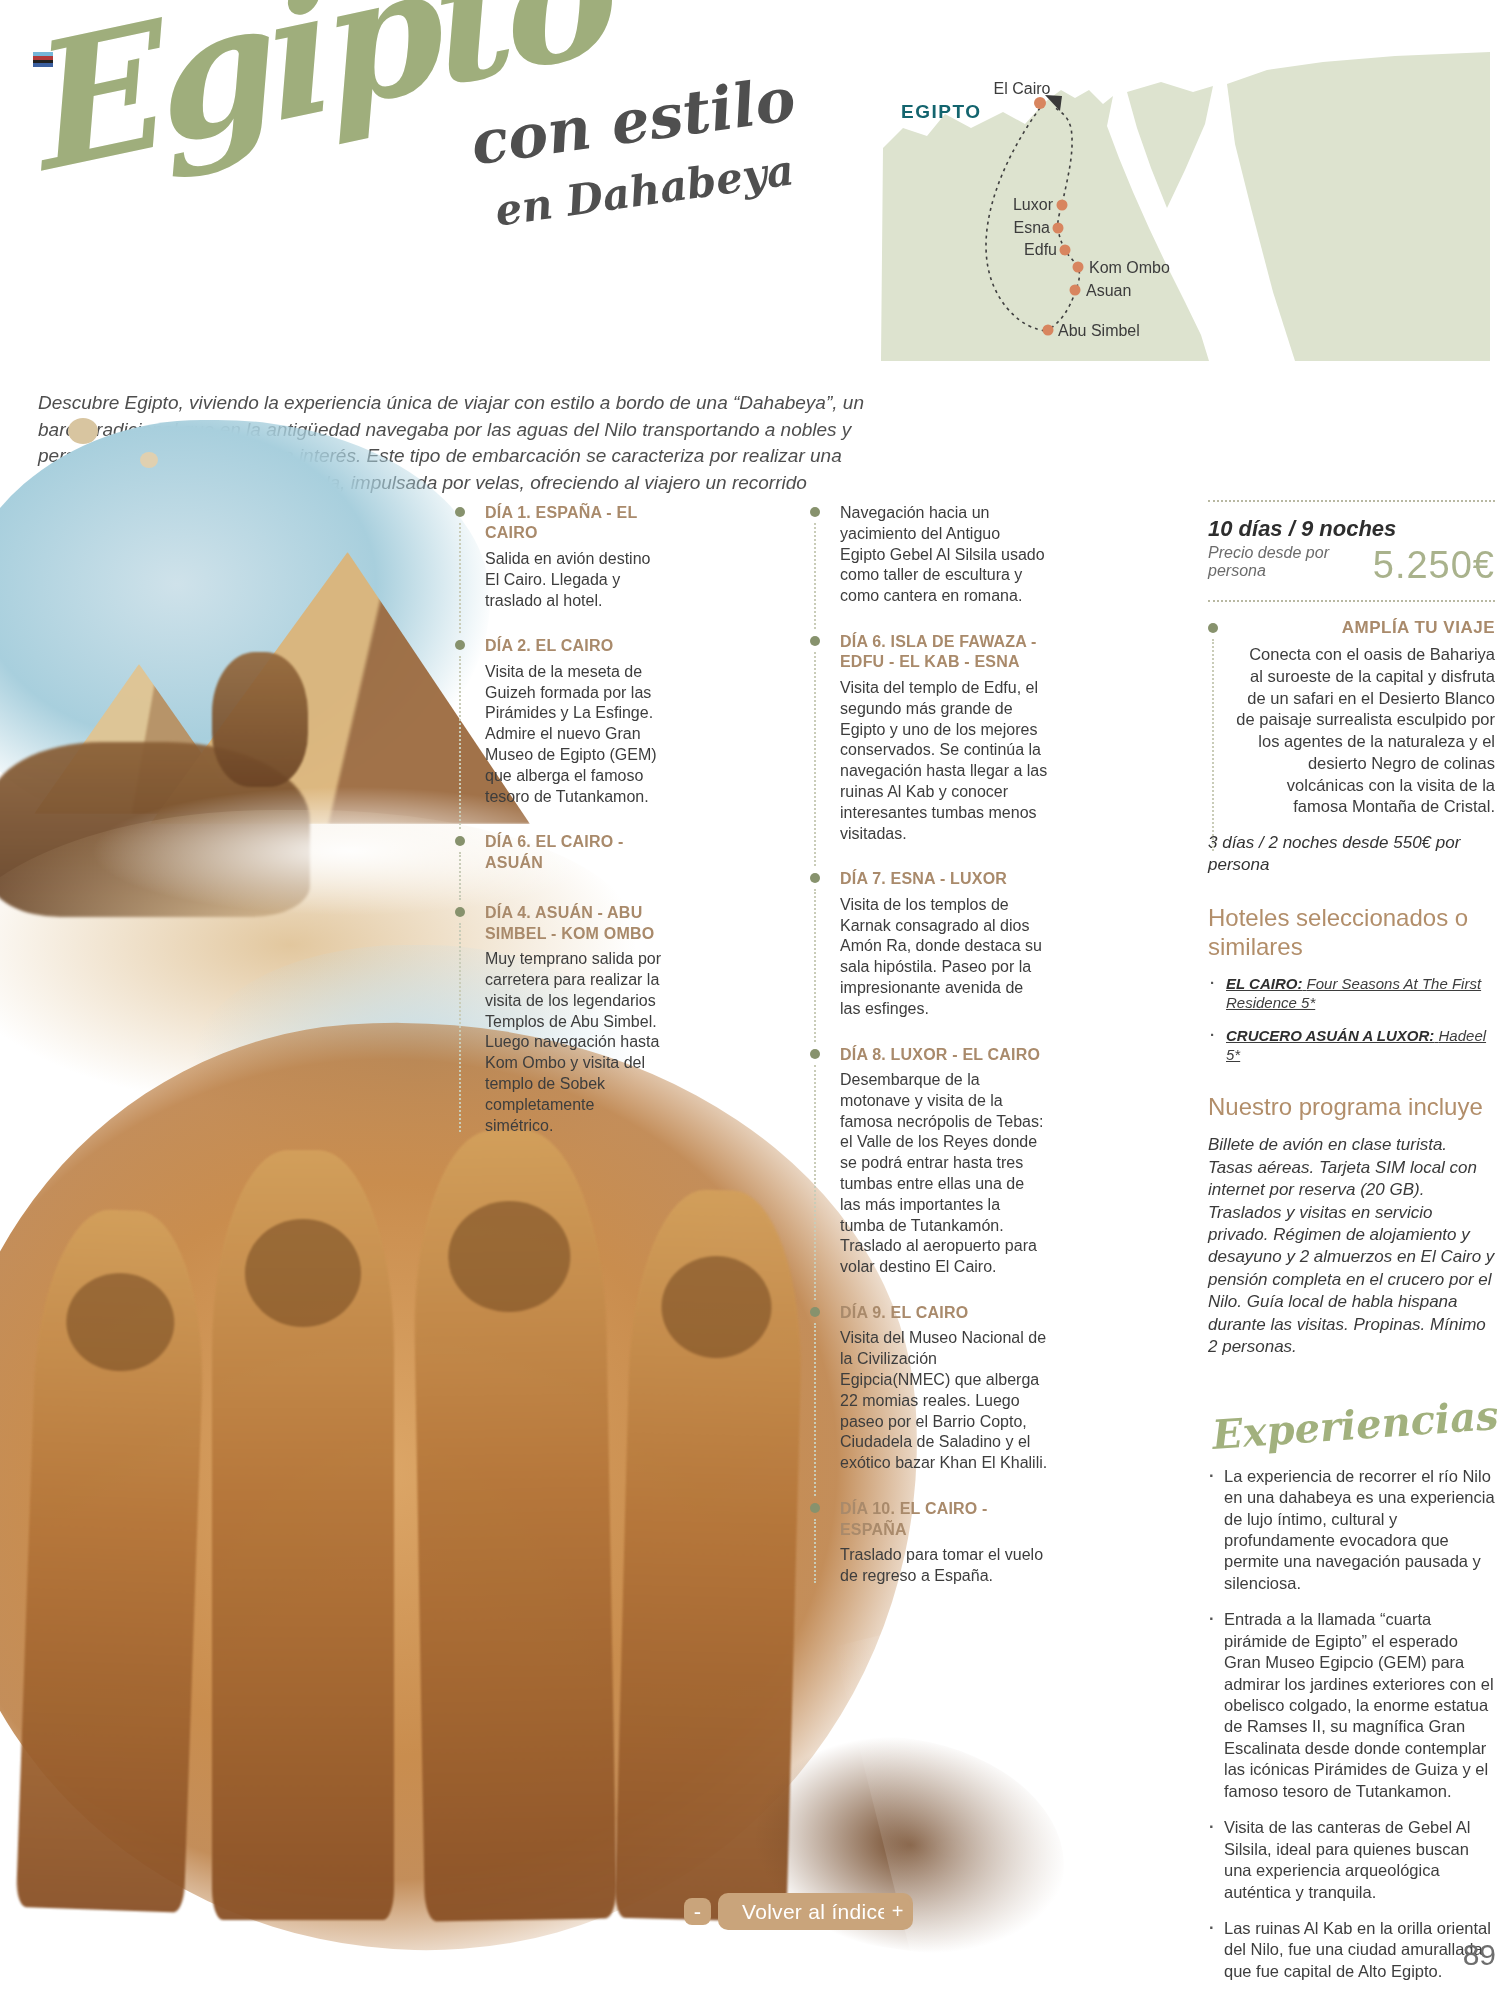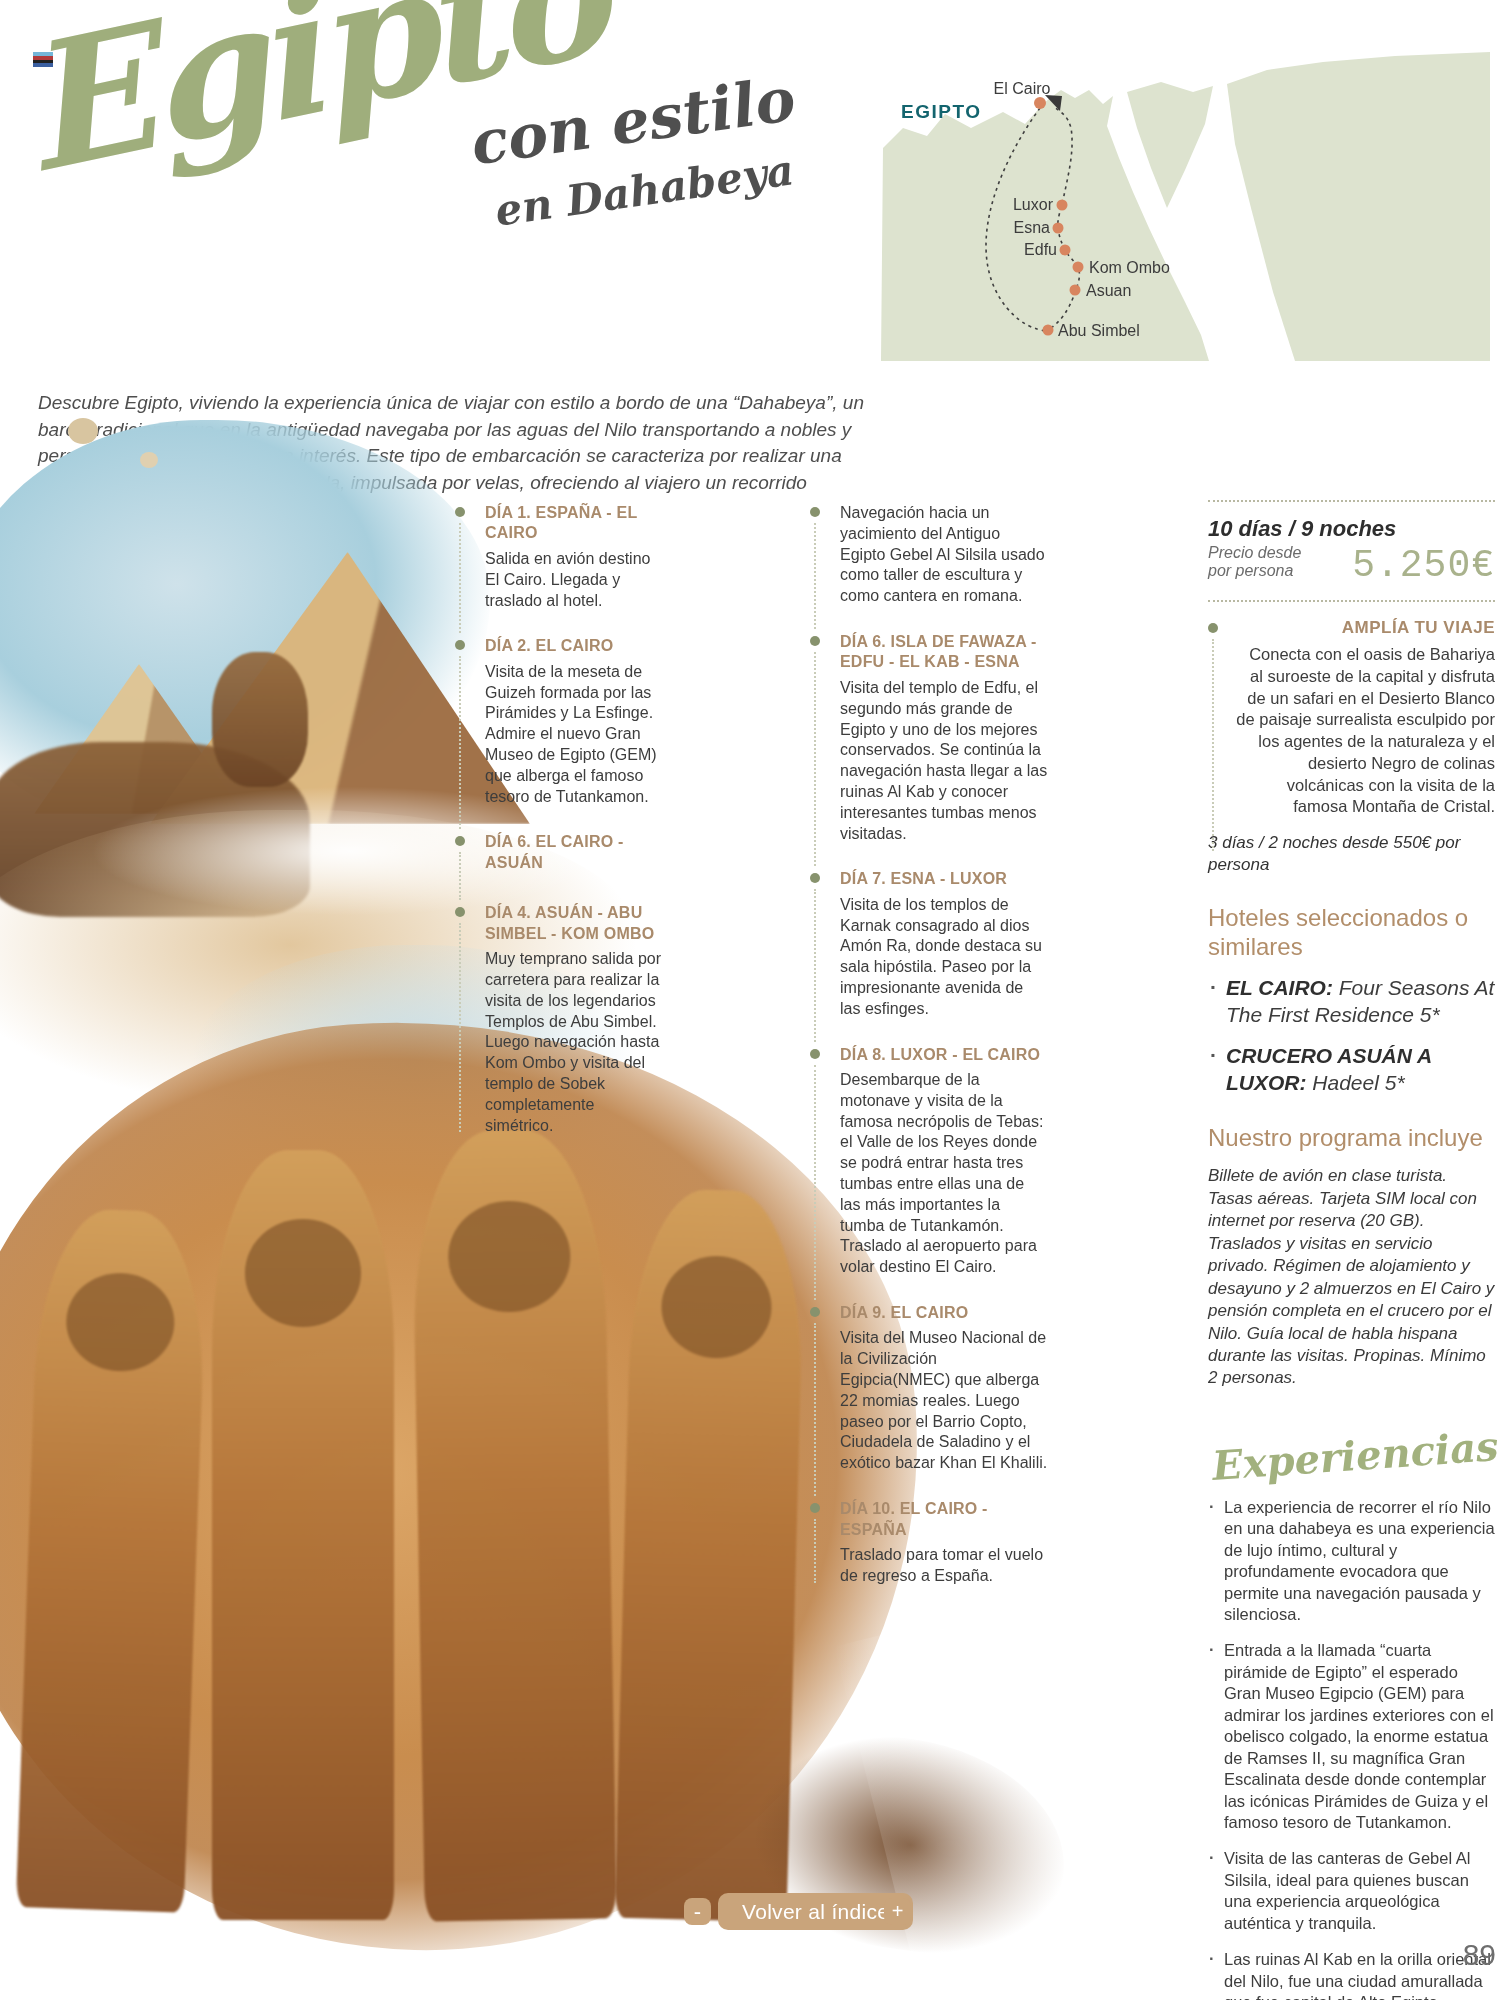--- a/index.html
+++ b/index.html
@@ -71,29 +71,29 @@
   .day::after { content:""; position:absolute; left:4px; top:20px; bottom:-22px; border-left:2px dotted #c9ccb8; }
   .day:last-child::after { bottom:4px; }
   .day-title { color:#a98a6b; font-weight:700; line-height:1.28; margin-bottom:5px; letter-spacing:.2px; }
   .day-text { color:#3d3d3d; line-height:1.3; }
   
   .sidebar { position:absolute; left:1208px; top:500px; width:287px; z-index:3; }
   .sep { border-top:2px dotted #b8b8a2; margin-bottom:14px; }
   .duration { font-style:italic; font-weight:700; font-size:22px; color:#2e2e2e; margin-bottom:2px; }
   .price-row { display:flex; justify-content:space-between; align-items:flex-end; margin-bottom:13px;gap:33px; }
   .price-label { font-style:italic; font-size:16px; color:#6b6b6b; padding-bottom:7px; }
-  .price-value { font-size:38px; color:#a9b28c; letter-spacing:1px;font-family:Liberation Mono, monospace; }
+  .price-value { font-size:38px; color:#a9b28c; letter-spacing:1px; }
   .extend { position:relative; padding-left:26px; margin-top:16px;text-align:right; }
   .extend::before { content:""; position:absolute; left:0; top:5px; width:10px; height:10px; border-radius:50%; background:#87926d; }
   .extend::after { content:""; position:absolute; left:4px; top:21px; height:212px; border-left:2px dotted #c9ccb8; }
   .extend-title { color:#a98a6b; font-weight:700; font-size:17px; letter-spacing:.5px; margin-bottom:6px; }
   .extend-text { font-size:16.5px; line-height:1.32; color:#3d3d3d; }
   .price-note { font-style:italic; font-size:17px; line-height:1.3; color:#333; margin-top:14px; }
   .side-title { font-size:24px; color:#b28e6a; line-height:1.18; margin:28px 0 13px; }
-  .hotel-item { position:relative; padding-left:18px; font-size:21px; line-height:1.3; margin-bottom:13px; }
+  .hotel-item { position:relative; padding-left:18px; font-size:15px; line-height:1.3; margin-bottom:13px;text-decoration:underline; }
   .hotel-item::before { content:"·"; position:absolute; left:2px; top:-1px; font-weight:700; color:#555; }
   .hotel-label { font-style:italic; font-weight:700; color:#2f2f2f; }
   .hotel-value { font-style:italic; color:#3d3d3d; }
   .program-text { font-style:italic; font-size:17px; line-height:1.32; color:#3a3a3a; }
   .exp-title { font-family:"DejaVu Serif", serif; font-style:italic; font-weight:700; font-size:40px;
     color:#a2b17e; transform:rotate(-4deg); margin:42px 0 18px 4px; display:inline-block; }
   .exp-item { position:relative; padding-left:16px; font-size:16.5px; line-height:1.3; color:#3d3d3d; margin-bottom:15px; }
   .exp-item::before { content:"·"; position:absolute; left:1px; top:-1px; font-weight:700; color:#555; }
   
   .pill { position:absolute; background:#c9a47b; color:#ffffff; display:flex; align-items:center; justify-content:center; z-index:5; cursor:pointer; }

